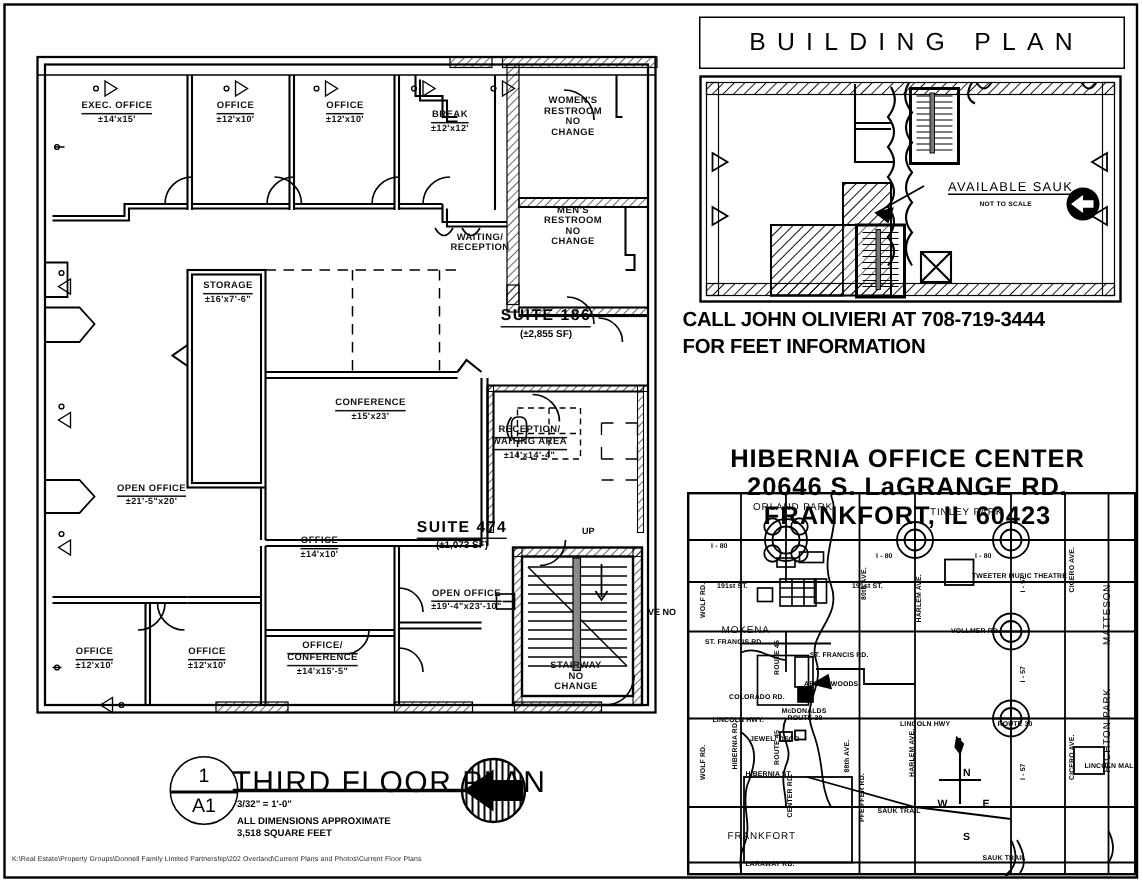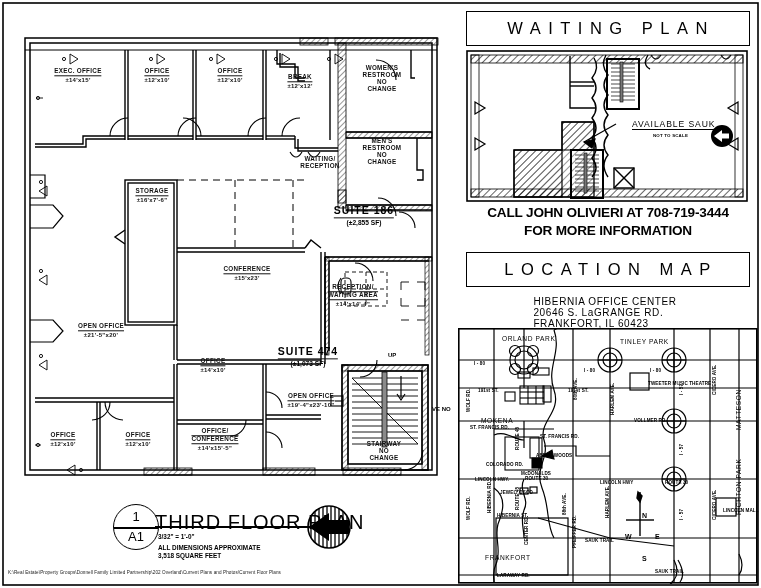--- a/index.html
+++ b/index.html
@@ -40,29 +40,29 @@
   .panel-box{
     position:absolute;border:1.4px solid #000;background:#fff;
     display:flex;align-items:center;justify-content:center;
   }
   .panel-title{
     font-size:16.5px;letter-spacing:7.5px;font-weight:400;
     font-family:"Liberation Sans", sans-serif;
     white-space:nowrap;padding-left:6px;
   }
   .callout{
-    position:absolute;text-align:center;width:100%;
+    position:absolute;text-align:left;width:100%;
     font-weight:700;color:#000;font-family:"Liberation Sans", sans-serif;
   }
   .callout.l1{font-size:13.6px;letter-spacing:-0.2px;}
   .callout.l2{font-size:13.6px;letter-spacing:-0.2px;}
 
   .addr{
-    position:absolute;white-space:nowrap;
-    font-size:10px;letter-spacing:.6px;line-height:1.12;font-weight:400;
+    position:absolute;text-align:center;white-space:nowrap;
+    font-size:17px;letter-spacing:.6px;line-height:1.12;font-weight:700;
   }
 
   
   .mtx{
     position:absolute;font-size:4.6px;font-weight:700;white-space:nowrap;
     letter-spacing:.1px;color:#000;transform-origin:left top;
   }
   .mtx.vert{transform:rotate(-90deg);transform-origin:left top;}
   .mtx.city{font-size:6.6px;letter-spacing:.6px;font-weight:400;}
 
@@ -428,21 +428,21 @@
         <line x1="2" y1="0" x2="2" y2="4" stroke="#000" stroke-width="1.3"></line>
       </pattern>
     </defs>
     <circle cx="24" cy="24" r="21" fill="url(#naHatch)" stroke="#000" stroke-width="1.6"></circle>
     <path d="M4 24 L24 10 L24 17 L44 17 L44 31 L24 31 L24 38 Z" fill="#000"></path>
   </svg>
 
   <div class="footer-path" style="left:8px;top:570px">K:\Real Estate\Property Groups\Donnell Family Limited Partnership\202 Overland\Current Plans and Photos\Current Floor Plans</div>
 
   <div class="panel-box" style="left:466px;top:11px;width:282px;height:33px">
-    <span class="panel-title">WAITING PLAN</span>
+    <span class="panel-title">BUILDING PLAN</span>
   </div>
 
   <svg class="abs" style="left:466px;top:50px" width="282" height="152" viewBox="0 0 282 152">
     <defs>
       <pattern id="kpHatch" width="5" height="5" patternTransform="rotate(45)" patternUnits="userSpaceOnUse">
         <line x1="0" y1="0" x2="0" y2="5" stroke="#000" stroke-width="0.8"></line>
       </pattern>
       <pattern id="kpEdge" width="5" height="5" patternTransform="rotate(45)" patternUnits="userSpaceOnUse">
         <line x1="0" y1="0" x2="0" y2="5" stroke="#000" stroke-width="1.2"></line>
       </pattern>
@@ -525,26 +525,23 @@
 
   <div class="avail-txt" style="left:632px;top:119px">AVAILABLE SAUK</div>
   <div class="avail-sub" style="left:653px;top:133px">NOT TO SCALE</div>
   <svg class="abs" style="left:710px;top:124px" width="24" height="24">
     <circle cx="12" cy="12" r="11" fill="#000"></circle>
     <path d="M4 12 L12 6 L12 9.5 L19 9.5 L19 14.5 L12 14.5 L12 18 Z" fill="#fff"></path>
   </svg>
 
   <div style="position:absolute;left:455px;top:205px;width:306px">
     <div class="callout l1" style="position:relative;top:0">CALL JOHN OLIVIERI AT 708-719-3444</div>
-    <div class="callout l2" style="position:relative;top:3px">FOR MORE INFORMATION</div>
+    <div class="callout l2" style="position:relative;top:3px">FOR FEET INFORMATION</div>
   </div>
 
-  <div class="panel-box" style="left:466px;top:252px;width:282px;height:33px">
-    <span class="panel-title">LOCATION MAP</span>
-  </div>
 
   <div class="addr" style="left:605px;top:296px;transform:translateX(-50%)">
     <span>HIBERNIA OFFICE CENTER</span><br>
     <span>20646 S. LaGRANGE RD.</span><br>
     <span>FRANKFORT, IL   60423</span>
   </div>
 
   <svg class="abs" style="left:458px;top:328px" width="300" height="256" viewBox="0 0 300 256">
     <rect x="0.8" y="0.8" width="298" height="254" fill="none" stroke="#000" stroke-width="1.6"></rect>
 

